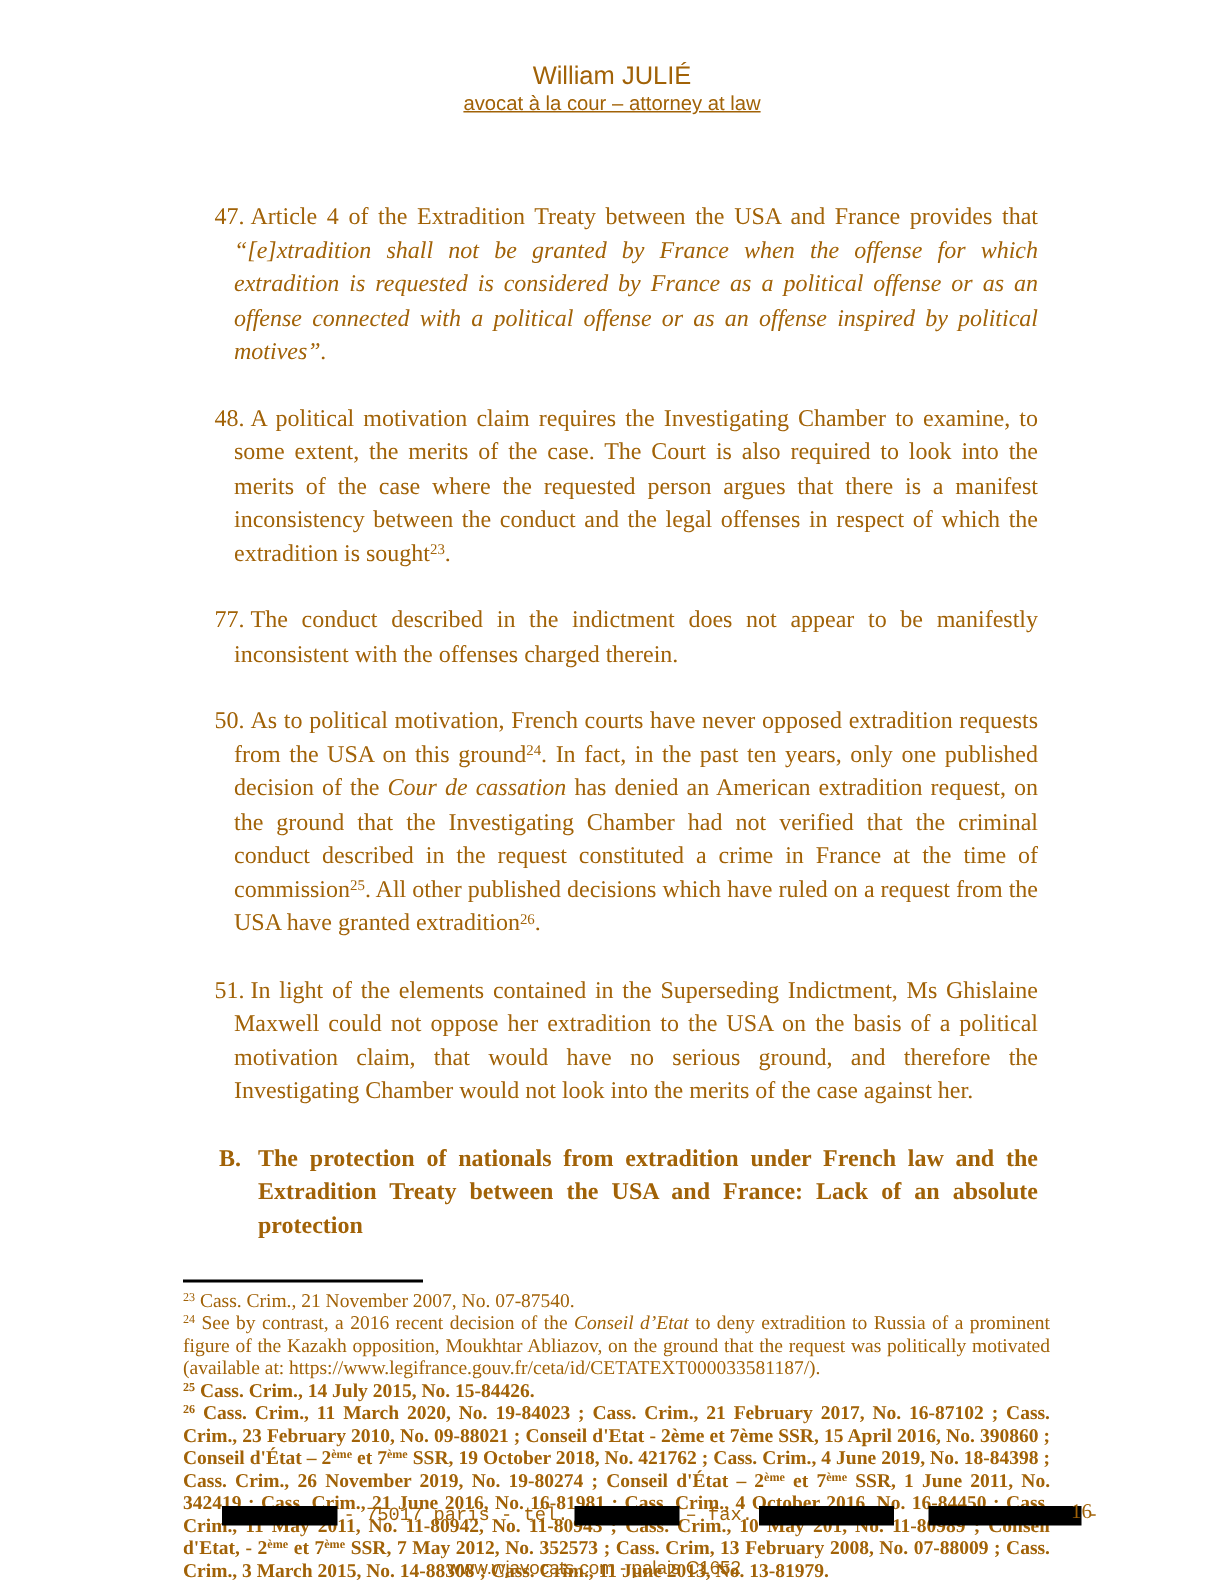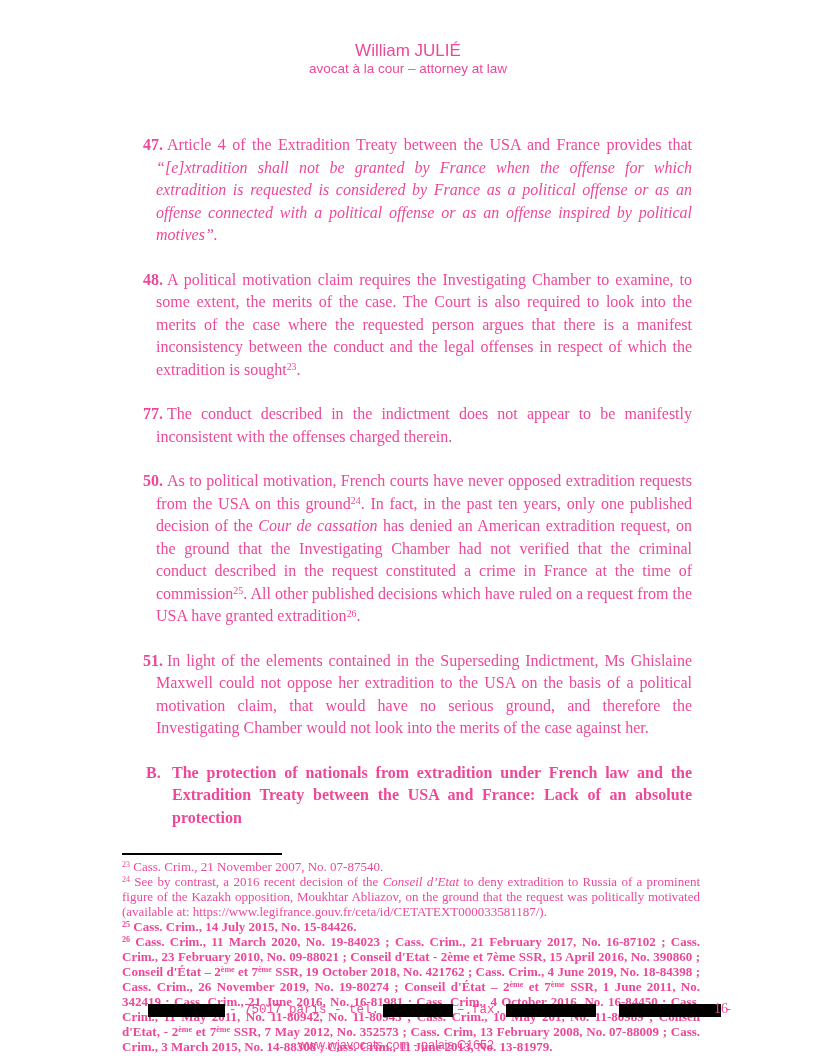--- a/index.html
+++ b/index.html
@@ -1,31 +1,31 @@
 <!DOCTYPE html>
 <html><head>
 <meta charset="utf-8">
 <style>
   html,body { margin:0; padding:0; background:#ffffff; }
   .page {
     position:relative;
     width:816px; height:1056px;
     background:#ffffff;
-    color:#ec4899;
+    color:#a16207;
     font-family:"Liberation Serif", serif;
     overflow:hidden;
   }
   
   .letterhead { padding-top:41px; text-align:center; font-family:"Liberation Sans", sans-serif; }
   .firm-name { font-size:17px; line-height:19px; }
-  .firm-subtitle { font-size:13.5px; line-height:16px; margin-top:1px; }
+  .firm-subtitle { font-size:13.5px; line-height:16px; margin-top:1px;text-decoration:underline; }
   
   .content { margin-top:57px; font-size:16px; line-height:22.5px; text-align:justify; }
   .para { margin:0 124px 22px 156px; text-indent:-13px; }
-  .para .num { display:inline-block; width:24px; text-indent:0;font-weight:bold; }
+  .para .num { display:inline-block; width:24px; text-indent:0; }
   .it { font-style:italic; }
   sup.ref { font-size:62%; line-height:0; vertical-align:baseline; position:relative; top:-0.45em; }
   .section-heading { margin:0 124px 0 172px; text-indent:-26px; font-weight:bold; text-align:justify; }
   .sec-label { display:inline-block; width:26px; text-indent:0; }
   
   .fn-sep { margin:24px 0 0 122px; width:160px; border-top:2px solid #000; }
   .footnotes { margin:4px 116px 0 122px; font-size:13px; line-height:15px; text-align:justify; }
   .footnote { margin:0; }
   .footnote.bold { font-weight:bold; }
   .footnote sup.fn-marker { font-size:62%; line-height:0; vertical-align:baseline; position:relative; top:-0.45em; }

